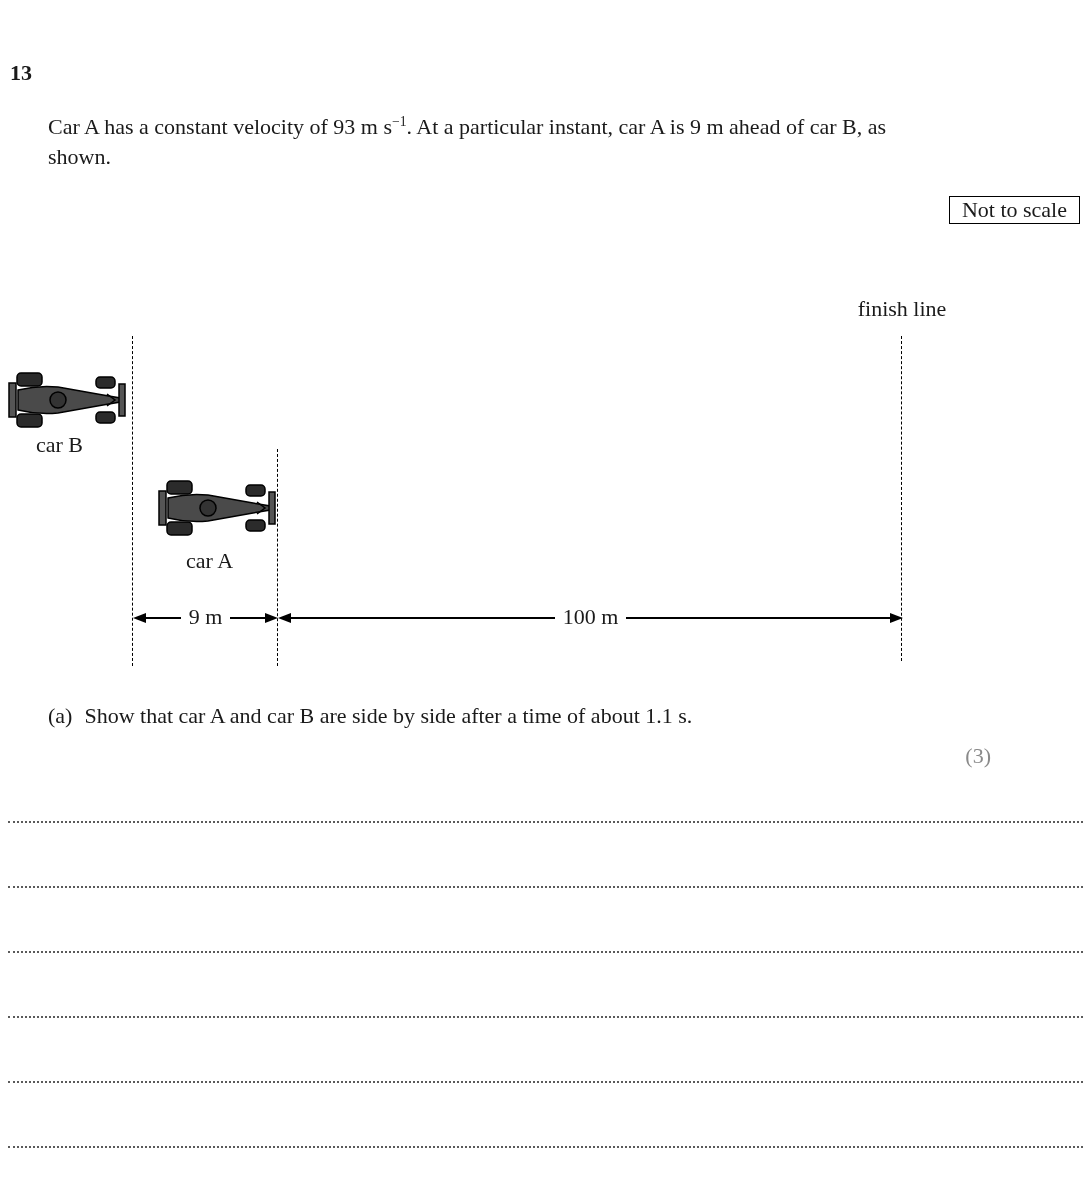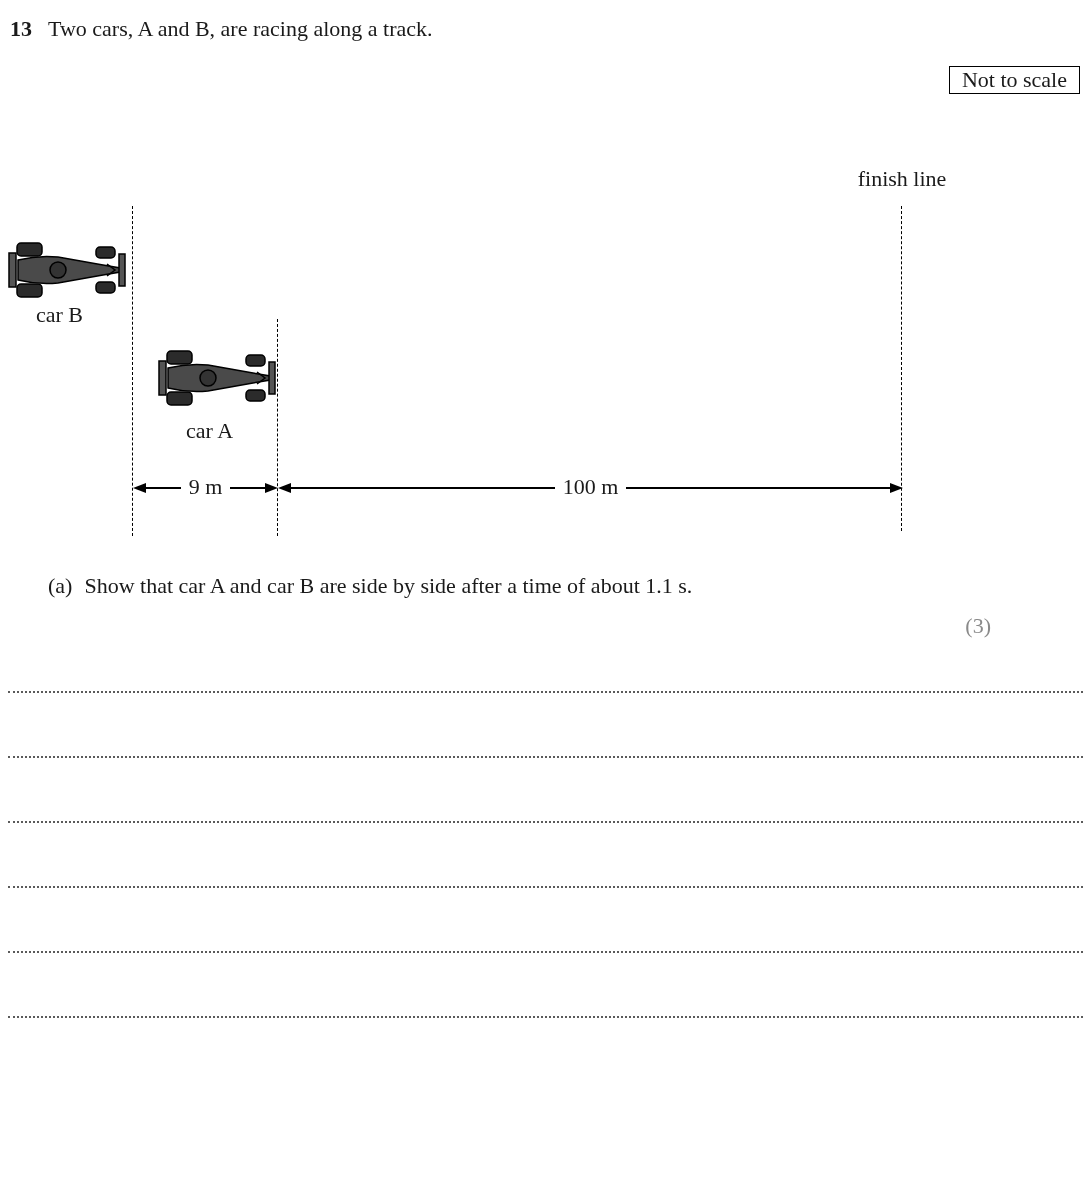--- a/index.html
+++ b/index.html
@@ -2,21 +2,21 @@
 <html><head>
 <meta charset="utf-8">
 <style>
   * { box-sizing: border-box; }
   html, body { margin: 0; padding: 0; background: #fff; }
   .page {
     width: 1091px; height: 1191px; position: relative; background: #fff;
     font-family: "Liberation Serif", serif; color: #1a1a1a; font-size: 22px;
     overflow: hidden;
   }
-  .q-header { display: flex; padding: 16px 12px 0 10px; }
+  .q-header { display: flex; padding: 16px 12px 0 10px; margin-top: 44px; }
   .q-number { font-weight: bold; width: 38px; flex: none; }
   .para { margin-left: 48px; max-width: 900px; line-height: 1.36; }
   .para1 { margin-top: 26px; }
   .para2 { margin-top: 26px; }
   sup { font-size: 0.62em; line-height: 0; }
 
   .diagram { position: relative; height: 505px; }
   .boxed {
     position: absolute; border: 1.6px solid #000; padding: 0 12px;
     background: #fff; white-space: nowrap;
@@ -39,23 +39,25 @@
   .answer-line { height: 65px; border-bottom: 2px dotted #5a5a5a; }
   .answer-line:first-child { height: 38px; }
 </style>
 </head>
 <body>
 
 <div class="page">
 
   <div class="q-header">
     <div class="q-number">13</div>
-    <div>Two cars, A and B, are racing along a track.</div>
   </div>
 
+  <div class="para para1">
+    <span>Car A has a constant velocity of 93 m s</span><sup>−1</sup><span>. At a particular instant, car A is 9 m ahead of car B, as shown.</span>
+  </div>
 
   <div class="diagram">
 
     <div class="boxed" style="top:24px; right:11px;">Not to scale</div>
 
 
     <div class="diagram-label" style="top:124px; left:902px; transform:translateX(-50%);text-align:center;">finish line</div>
 
     <div class="dashed-v" style="left:132px; top:164px; height:330px;"></div>
     <div class="dashed-v" style="left:277px; top:277px; height:217px;"></div>

